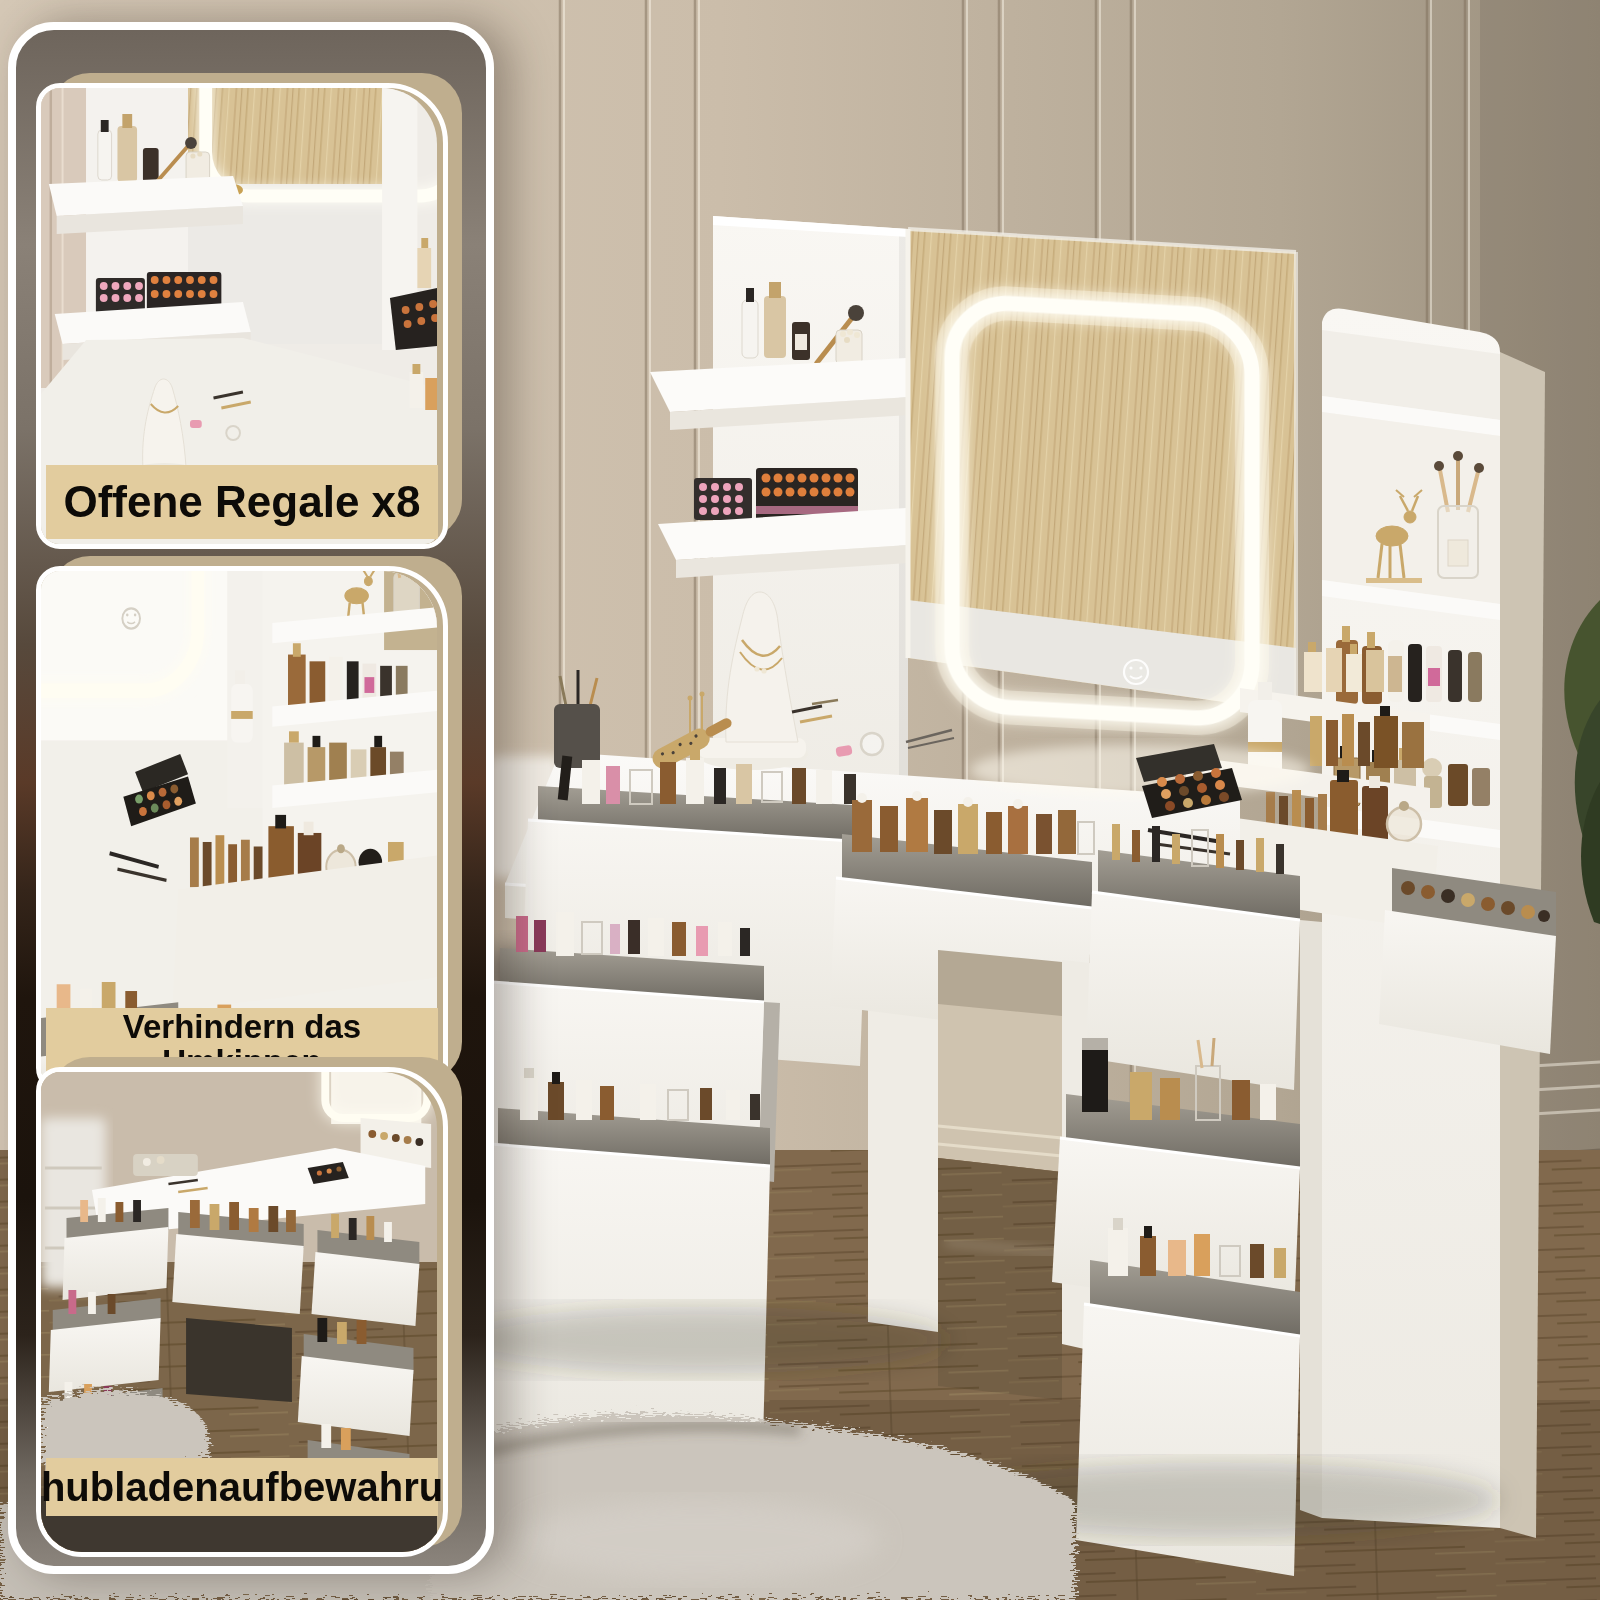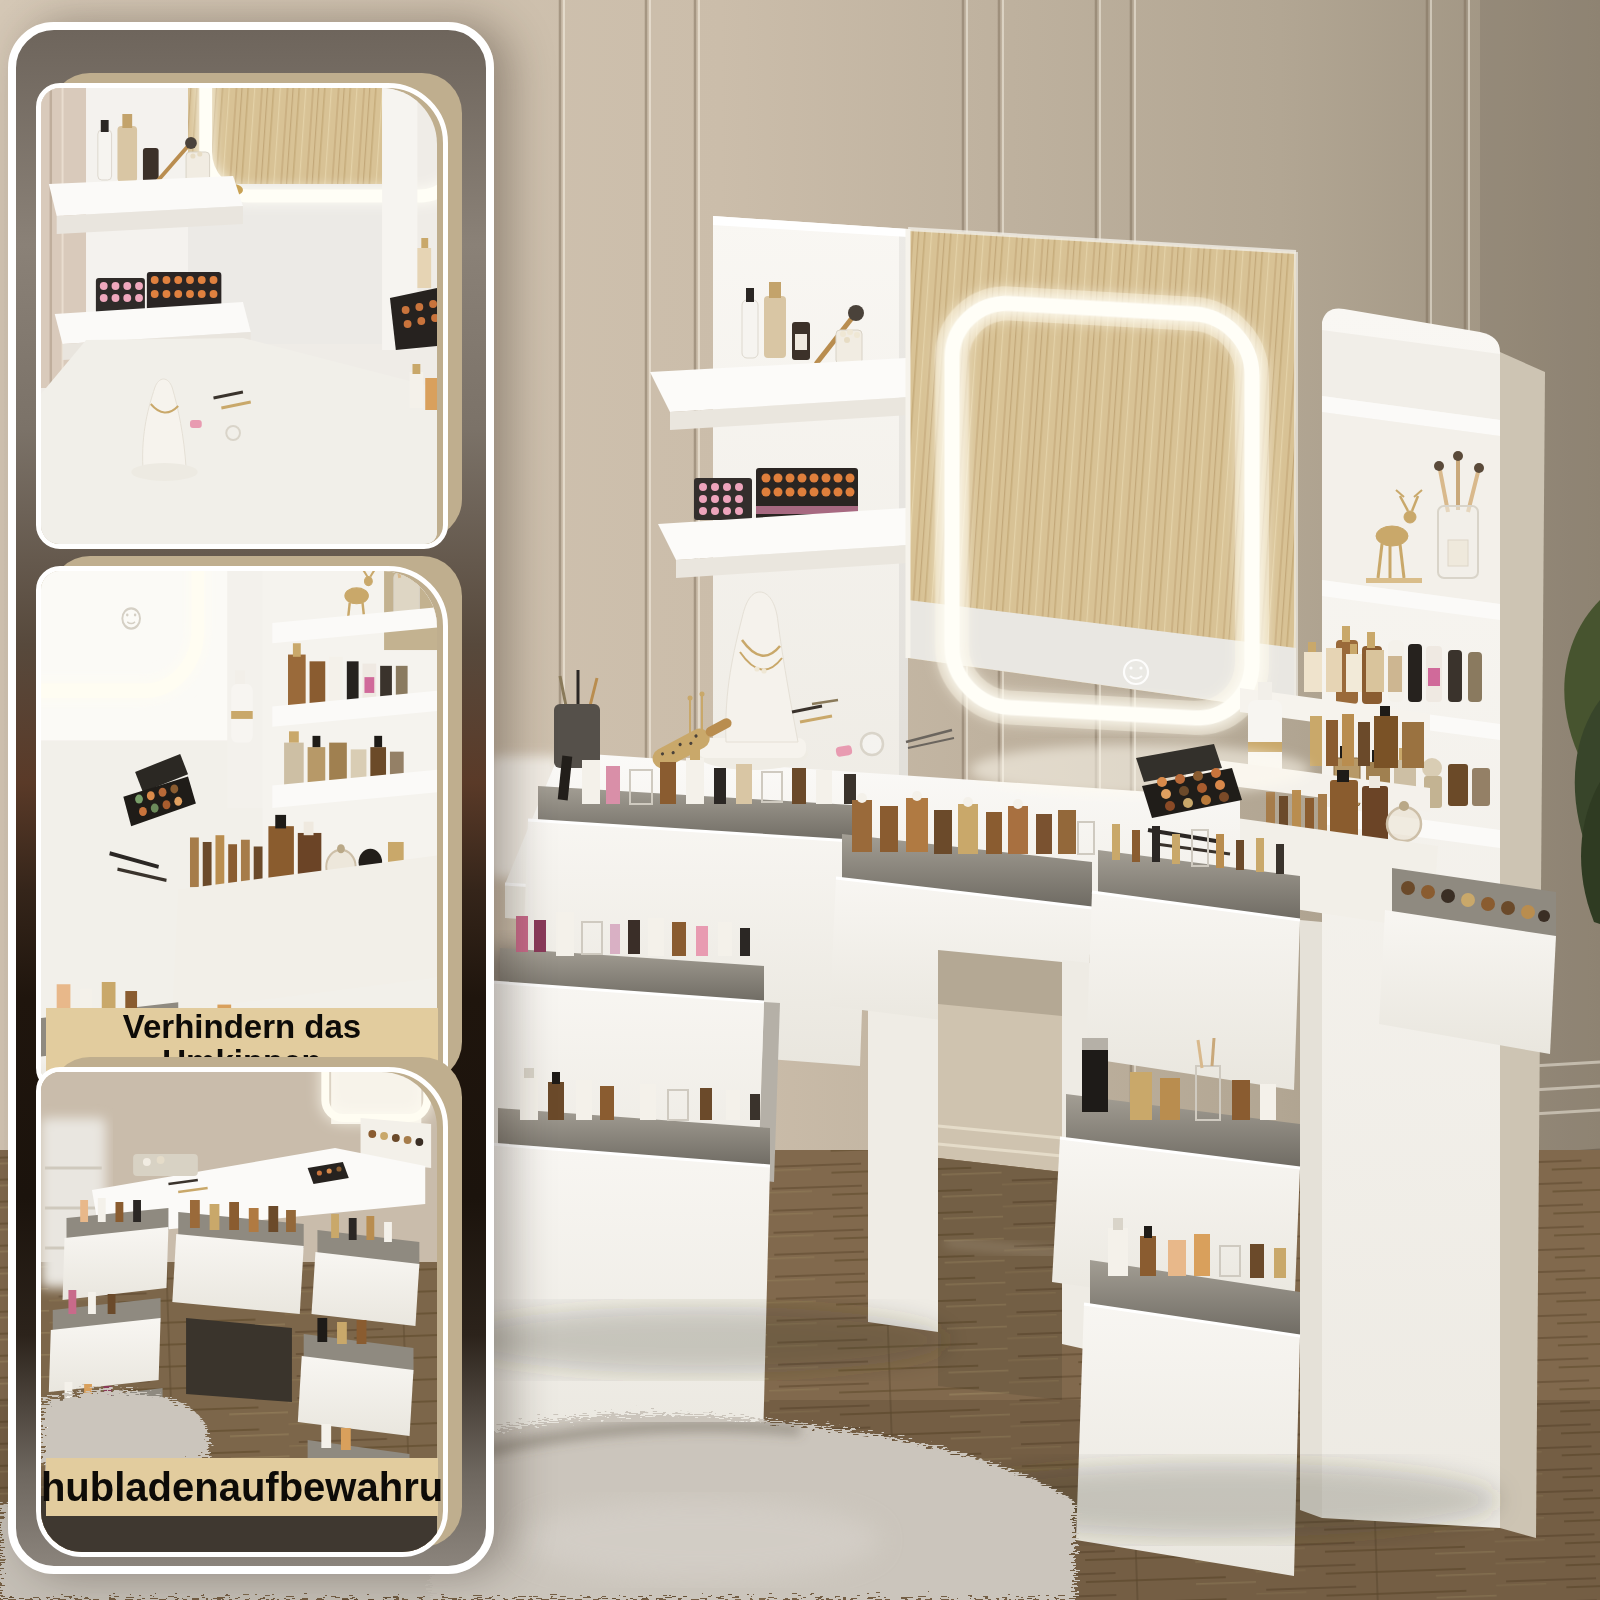--- a/index.html
+++ b/index.html
@@ -655,20 +655,24 @@
                 <circle cx="388" cy="233" r="4"></circle>
                 <circle cx="402" cy="230" r="4"></circle>
               </g>
           <rect x="376" y="284" width="14" height="36" fill="#f4f1ea"></rect>
               <rect x="379" y="276" width="8" height="10" fill="#c9a86a"></rect>
           <rect x="392" y="290" width="12" height="32" fill="#d9a05c"></rect>
           <rect x="384" y="160" width="14" height="40" fill="#e6d4b4"></rect>
               <rect x="388" y="150" width="7" height="10" fill="#c9a86a"></rect>
         </g>
       </svg>
+      <div class="band">
+        <span>Offene Regale x8</span>
+        <span></span>
+      </div>
     </div>
   </div>
 
   <div class="card r2 c2" style="top:536px;height:526px;">
     <div class="card-backdrop"></div>
     <div class="card-frame">
       <svg class="photo" viewBox="0 0 404 457" preserveAspectRatio="none">
         <rect width="404" height="457" fill="#f2f0ea"></rect>
         <rect x="0" y="0" width="200" height="150" fill="#fbfaf6"></rect>
         <rect x="-150" y="-200" width="310" height="306" rx="54" fill="none" stroke="#fffdf2" stroke-width="13" filter="url(#glow)"></rect>

